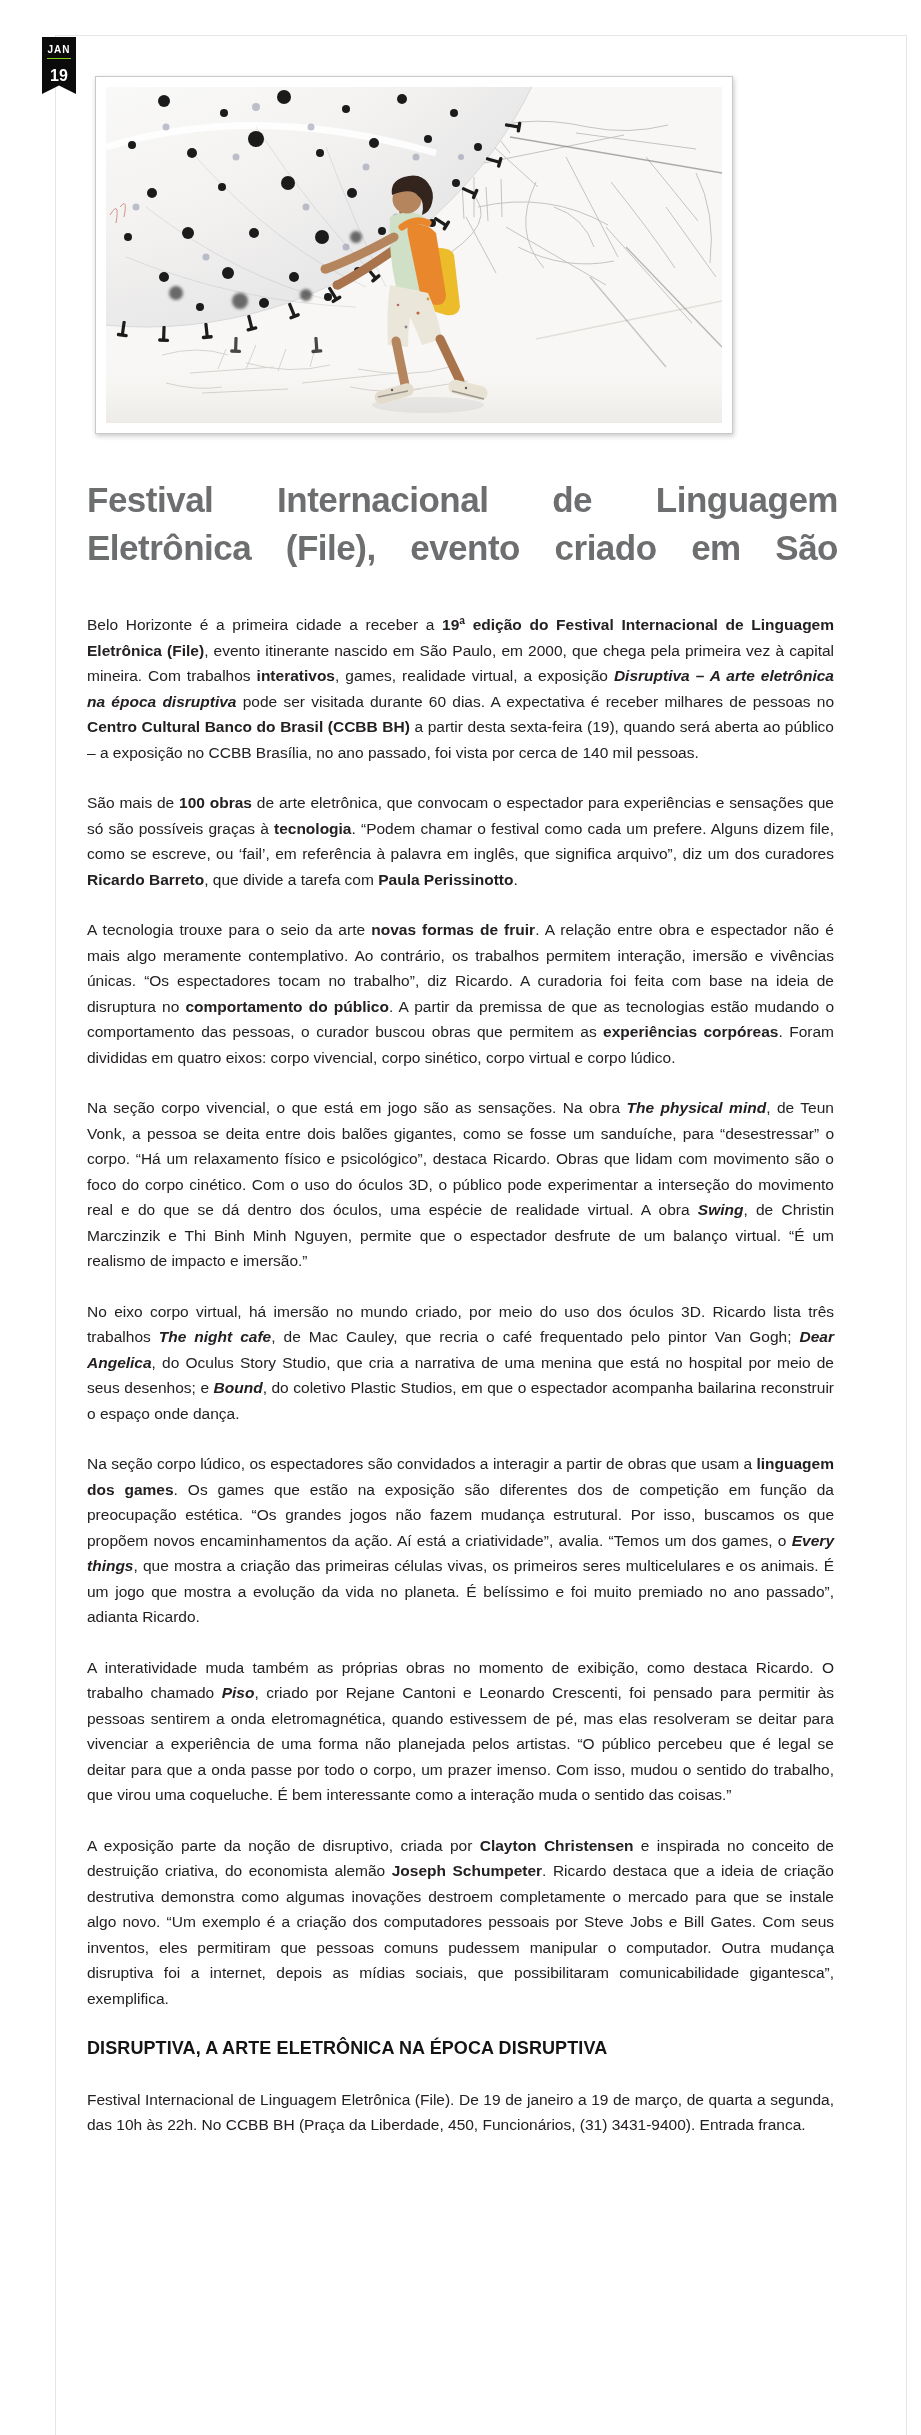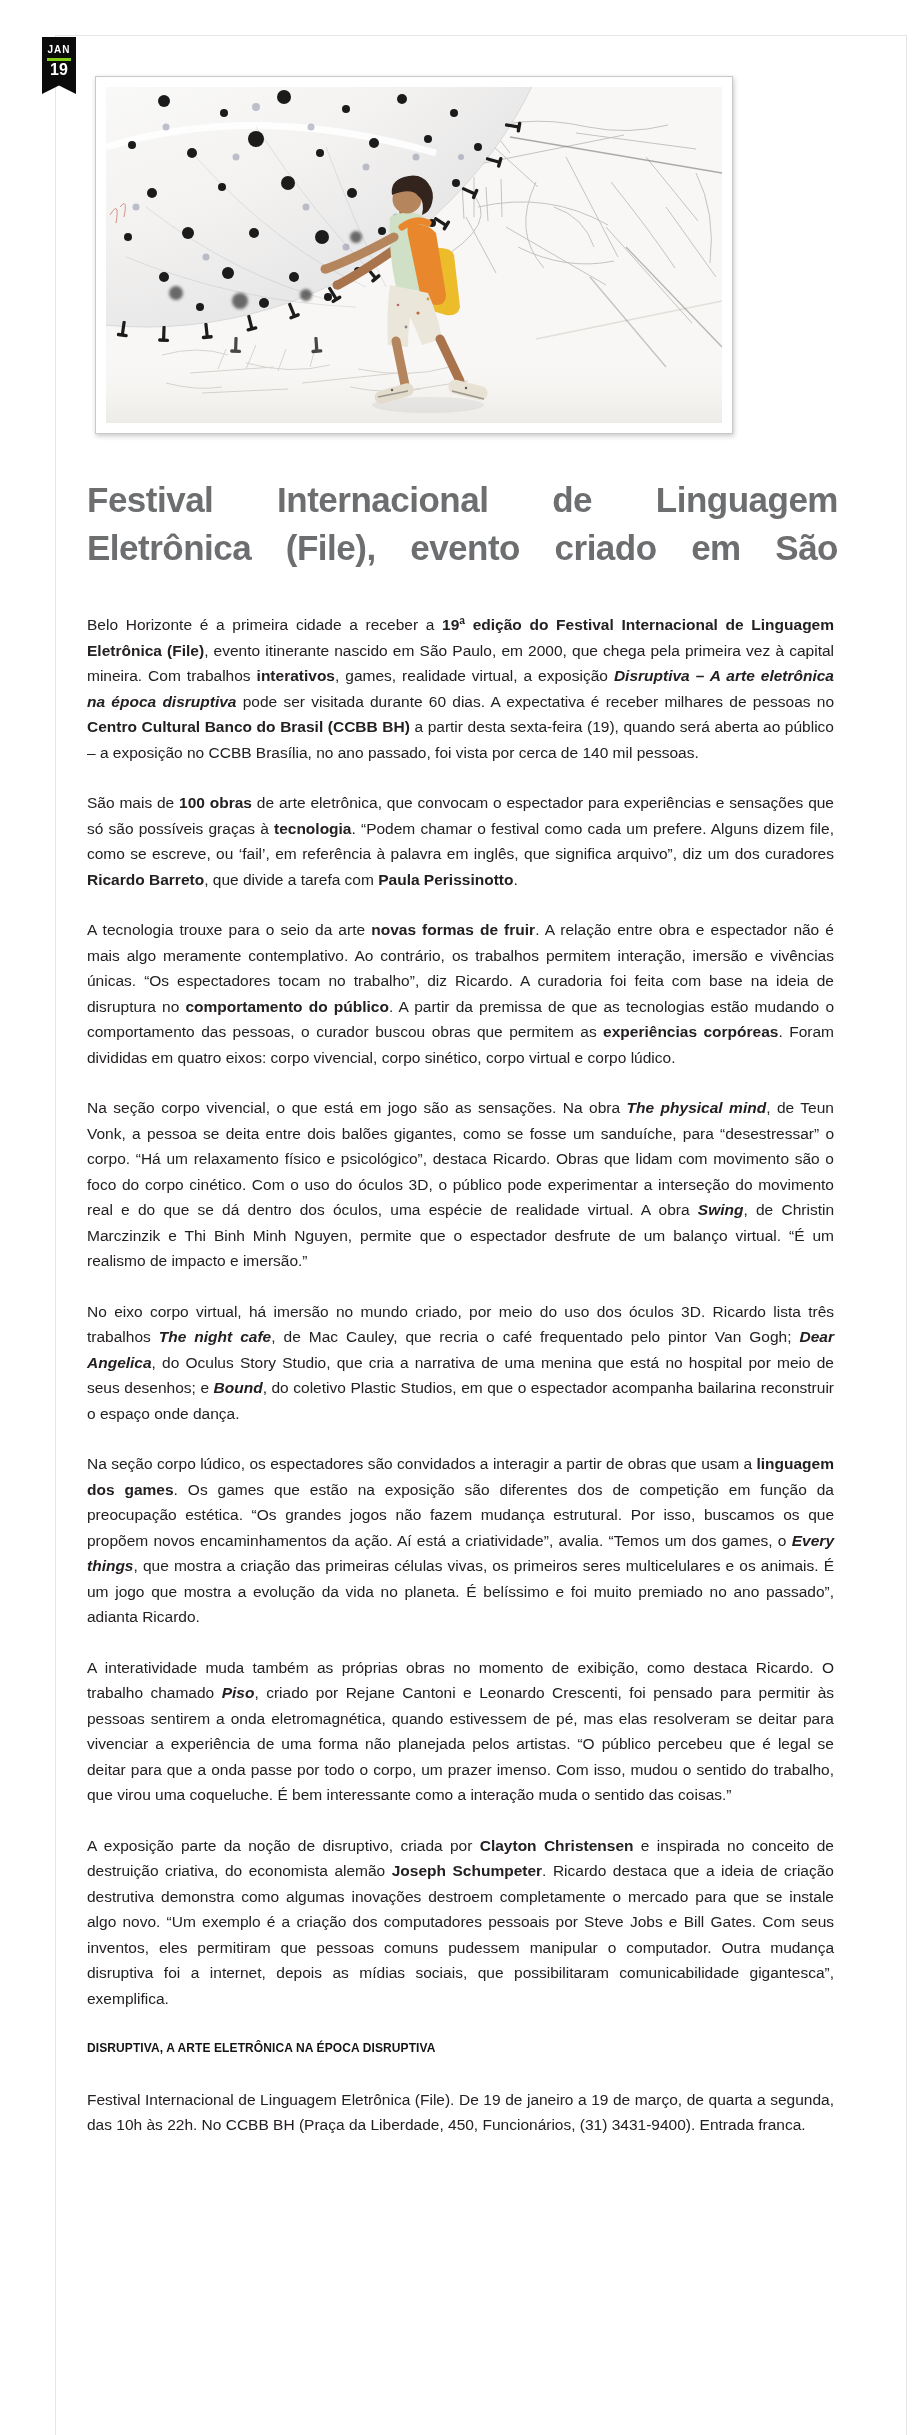--- a/index.html
+++ b/index.html
@@ -10,41 +10,41 @@
   }
   *{box-sizing:border-box}
   html,body{margin:0;padding:0;background:#fff;}
   body{font-family:"Liberation Sans","DejaVu Sans",sans-serif;color:var(--body-color);}
   .page{position:relative;width:921px;height:2435px;background:#fff;overflow:hidden;}
   .card{position:absolute;left:55px;top:35px;width:852px;height:2400px;background:#fff;
         border:1px solid var(--card-border);border-bottom:none;}
   
   .ribbon{position:absolute;left:-14px;top:1px;width:34px;height:57px;background:var(--badge-bg);
           color:#fff;text-align:center;clip-path:polygon(0 0,100% 0,100% 100%,50% 85%,0 100%);}
-  .ribbon .month{display:block;margin:7px 5px 0;padding-bottom:3px;border-bottom:3px solid #84cc16;
+  .ribbon .month{display:block;margin:7px 5px 0;padding-bottom:3px;border-bottom:1px solid #84cc16;
                  font-size:10px;font-weight:bold;letter-spacing:1px;line-height:11px;}
-  .ribbon .day{display:block;margin-top:0;font-size:16px;font-weight:bold;line-height:17px;}
+  .ribbon .day{display:block;margin-top:8px;font-size:16px;font-weight:bold;line-height:17px;}
   
   .feed-title{display:block;margin:0 40px 0 118px;padding-top:9px;font-size:15.5px;line-height:19px;
               color:#000;text-decoration:none;}
   
   .photo-frame{display:block;margin:40px 0 0 39px;width:638px;background:#fff;padding:10px;
                border:1px solid #c9c9c9;box-shadow:1px 2px 5px rgba(0,0,0,.22);cursor:pointer;}
   .photo-frame svg{display:block;}
   
   .headline{margin:42px 68px 8px 31px;font-size:35px;line-height:48px;font-weight:bold;
             color:var(--headline-color);letter-spacing:-0.5px;}
   .headline .line{display:block;text-align:justify;text-align-last:justify;white-space:normal;}
   .headline .line.last{text-align-last:left;}
   
   .article{margin:40px 72px 8px 31px;font-size:15.5px;line-height:25.5px;text-align:justify;
            color:var(--body-color);}
   .article p{margin:0 0 25px;}
   .article b{font-weight:bold;}
-  .section-heading{margin:0 0 25px;font-size:12px;font-weight:bold;color:#141414;text-align:left;
+  .section-heading{margin:0 0 25px;font-size:18px;font-weight:bold;color:#141414;text-align:left;
                    letter-spacing:0.1px;}
 </style>
 </head>
 <body>
 
 <div class="page">
   <div class="card">
 
     <div class="ribbon">
       <span class="month">JAN</span>

